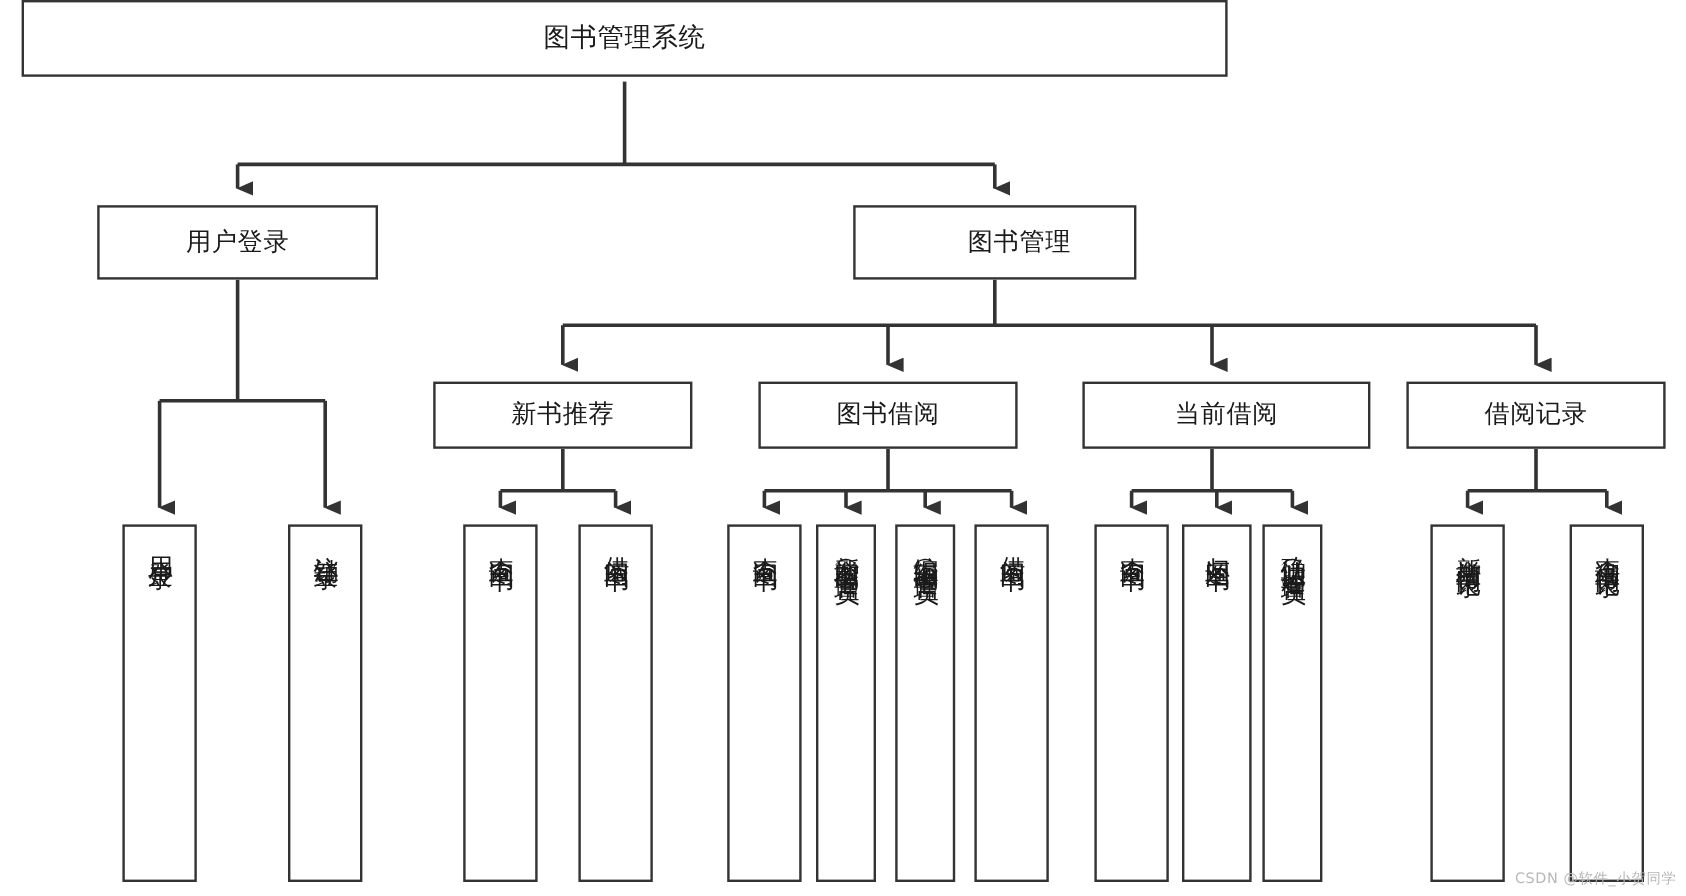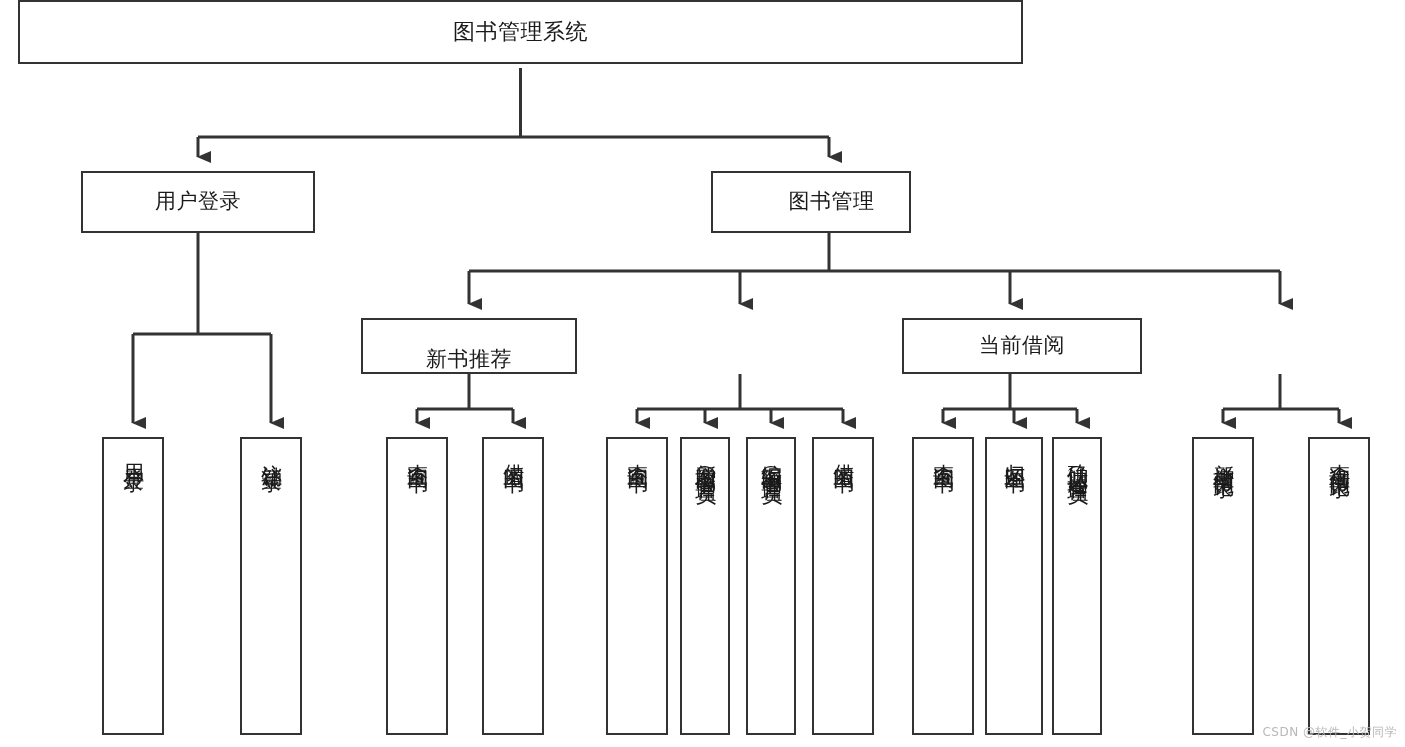--- a/index.html
+++ b/index.html
@@ -116,29 +116,35 @@
       </g>
   </svg>
 
   <div class="node horiz root" style="left: 18px; top: 0; width: 1005px; height: 64px;">
     <span class="label">图书管理系统</span>
   </div>
 
   <div class="node horiz" style="left: 81px; top: 171px; width: 234px; height: 62px;">
     <span class="label">用户登录</span>
   </div>
-  <div class="node horiz" style="left: 711px; top: 171px; width: 200px; height: 62px; padding-left: 41px;">
+  <div class="node horiz" style="left: 711px; top: 171px; width: 236px; height: 62px; padding-left: 41px;">
     <span class="label">图书管理</span>
   </div>
 
-  <div class="node horiz" style="left: 361px; top: 318px; width: 216px; height: 56px; align-items: flex-end;">
+  <div class="node horiz" style="left: 361px; top: 318px; width: 216px; height: 56px;">
     <span class="label">新书推荐</span>
+  </div>
+  <div class="node horiz" style="left: 632px; top: 318px; width: 216px; height: 56px;">
+    <span class="label">图书借阅</span>
   </div>
   <div class="node horiz" style="left: 902px; top: 318px; width: 240px; height: 56px;">
     <span class="label">当前借阅</span>
+  </div>
+  <div class="node horiz" style="left: 1172px; top: 318px; width: 216px; height: 56px;">
+    <span class="label">借阅记录</span>
   </div>
 
   <div class="node vert" style="left: 102px; top: 437px; width: 62px; height: 298px;">
     <span class="label">用户登录</span>
   </div>
   <div class="node vert" style="left: 240px; top: 437px; width: 62px; height: 298px;">
     <span class="label">注销登录</span>
   </div>
   <div class="node vert" style="left: 386px; top: 437px; width: 62px; height: 298px;">
     <span class="label">查询图书</span>

